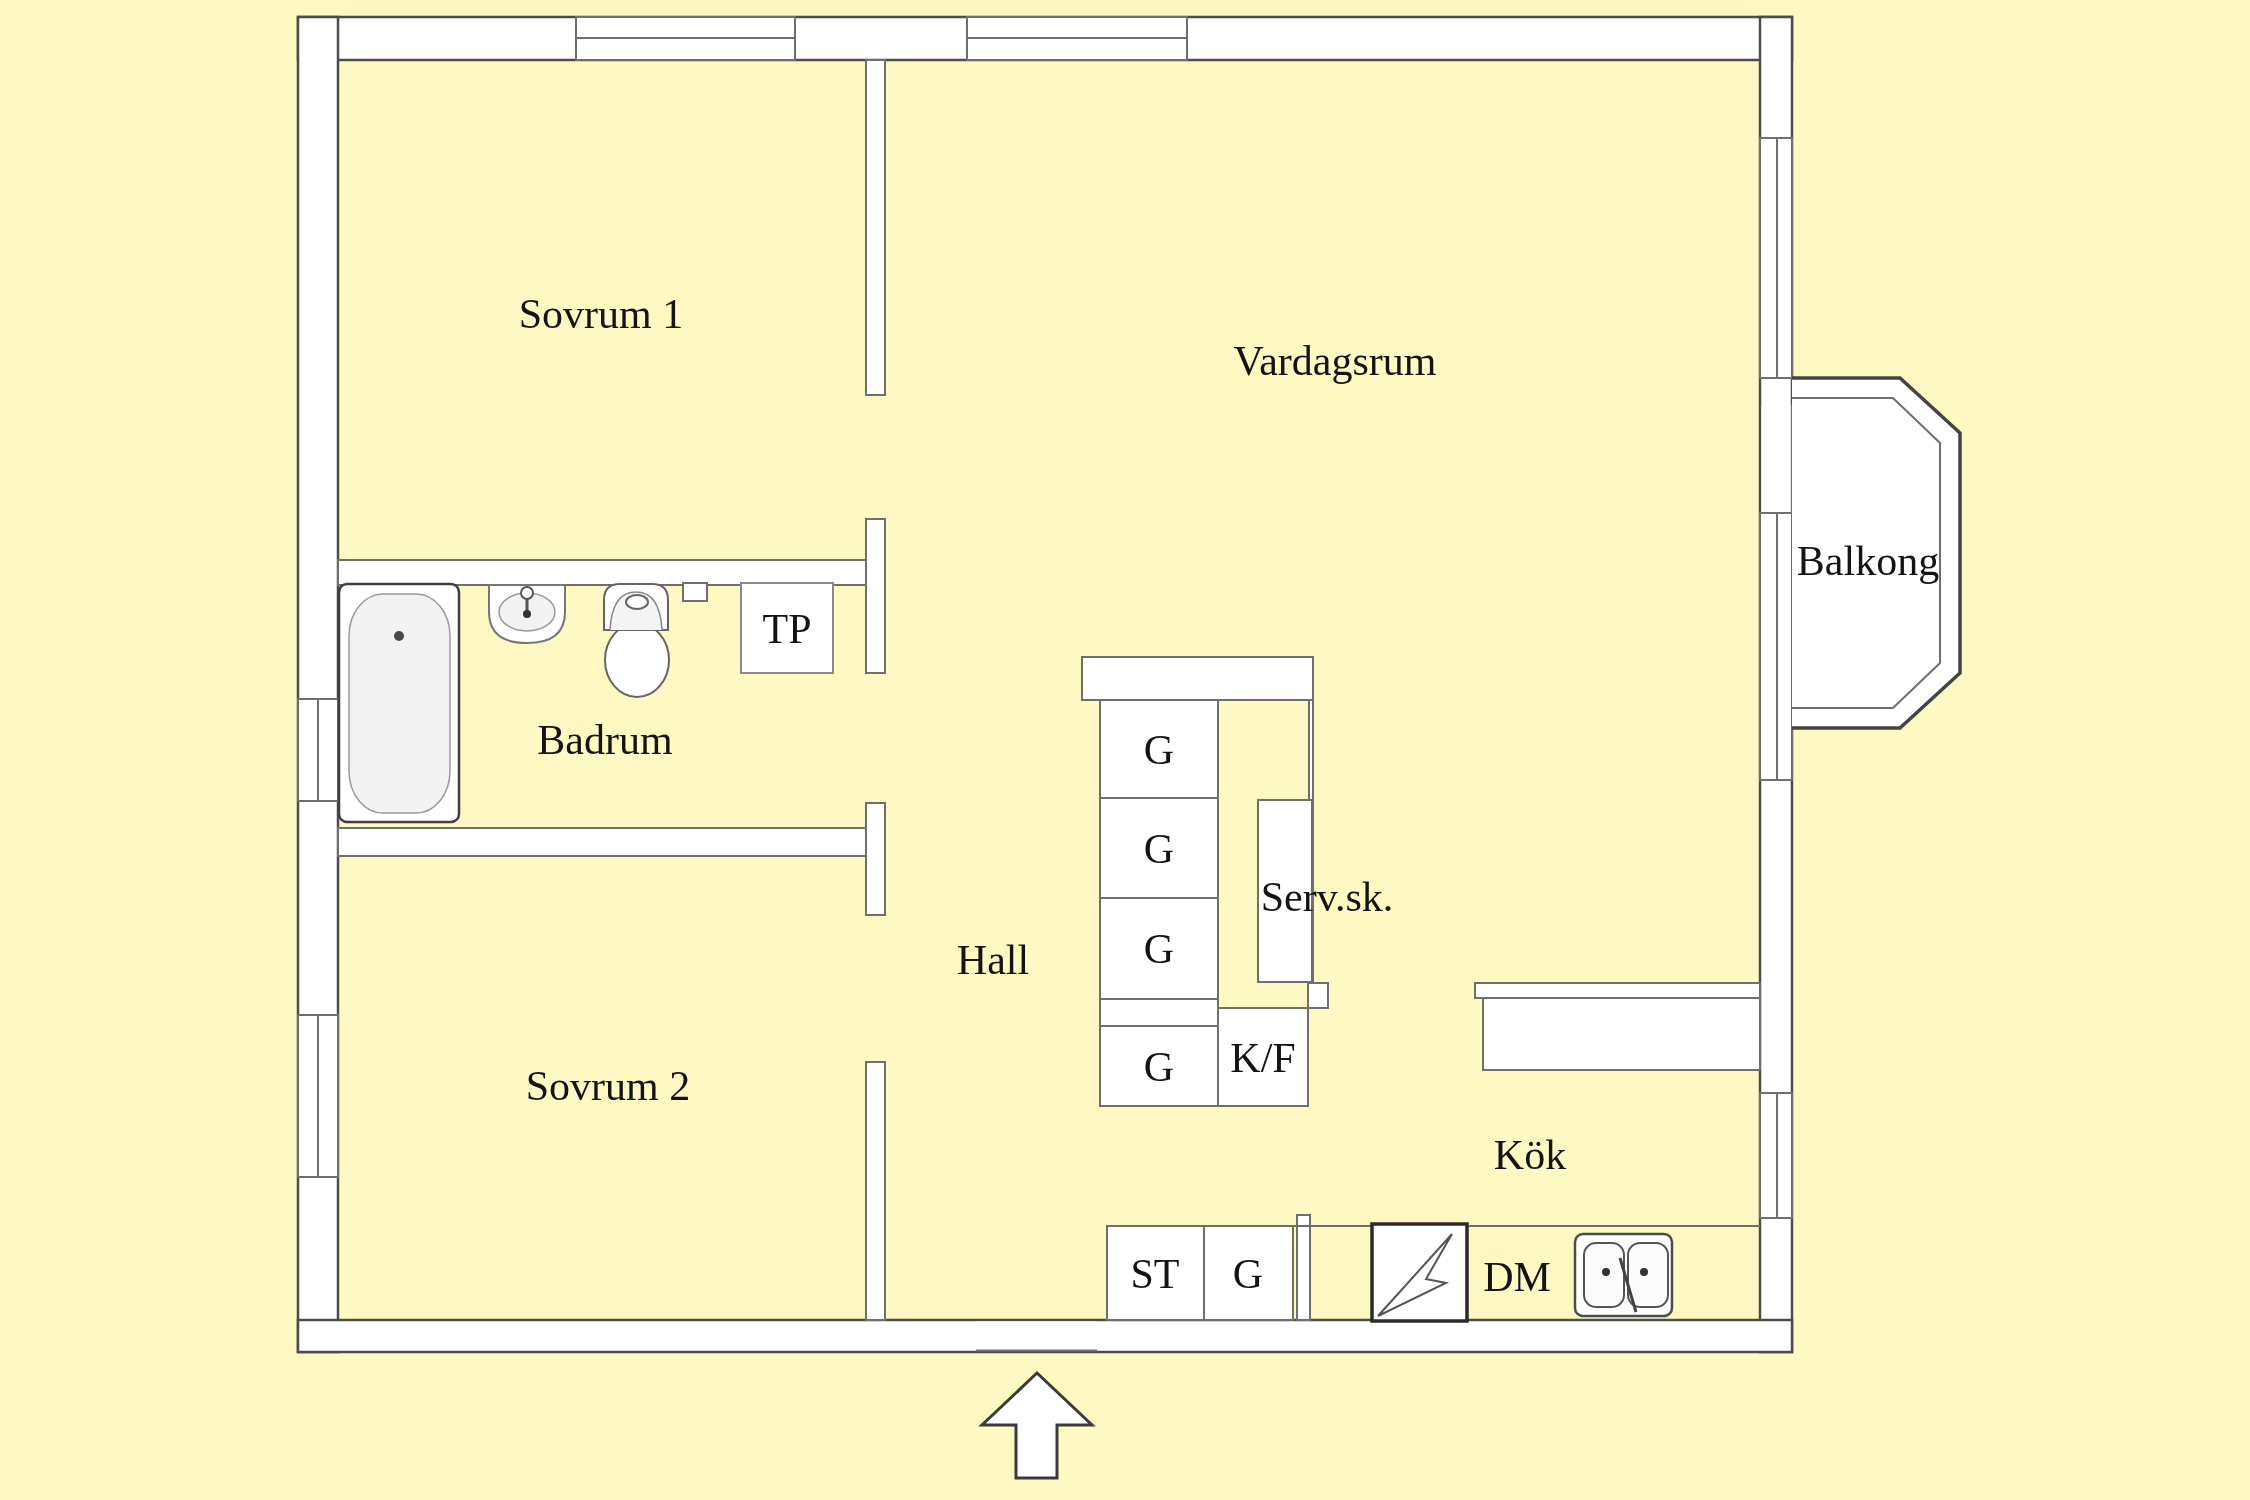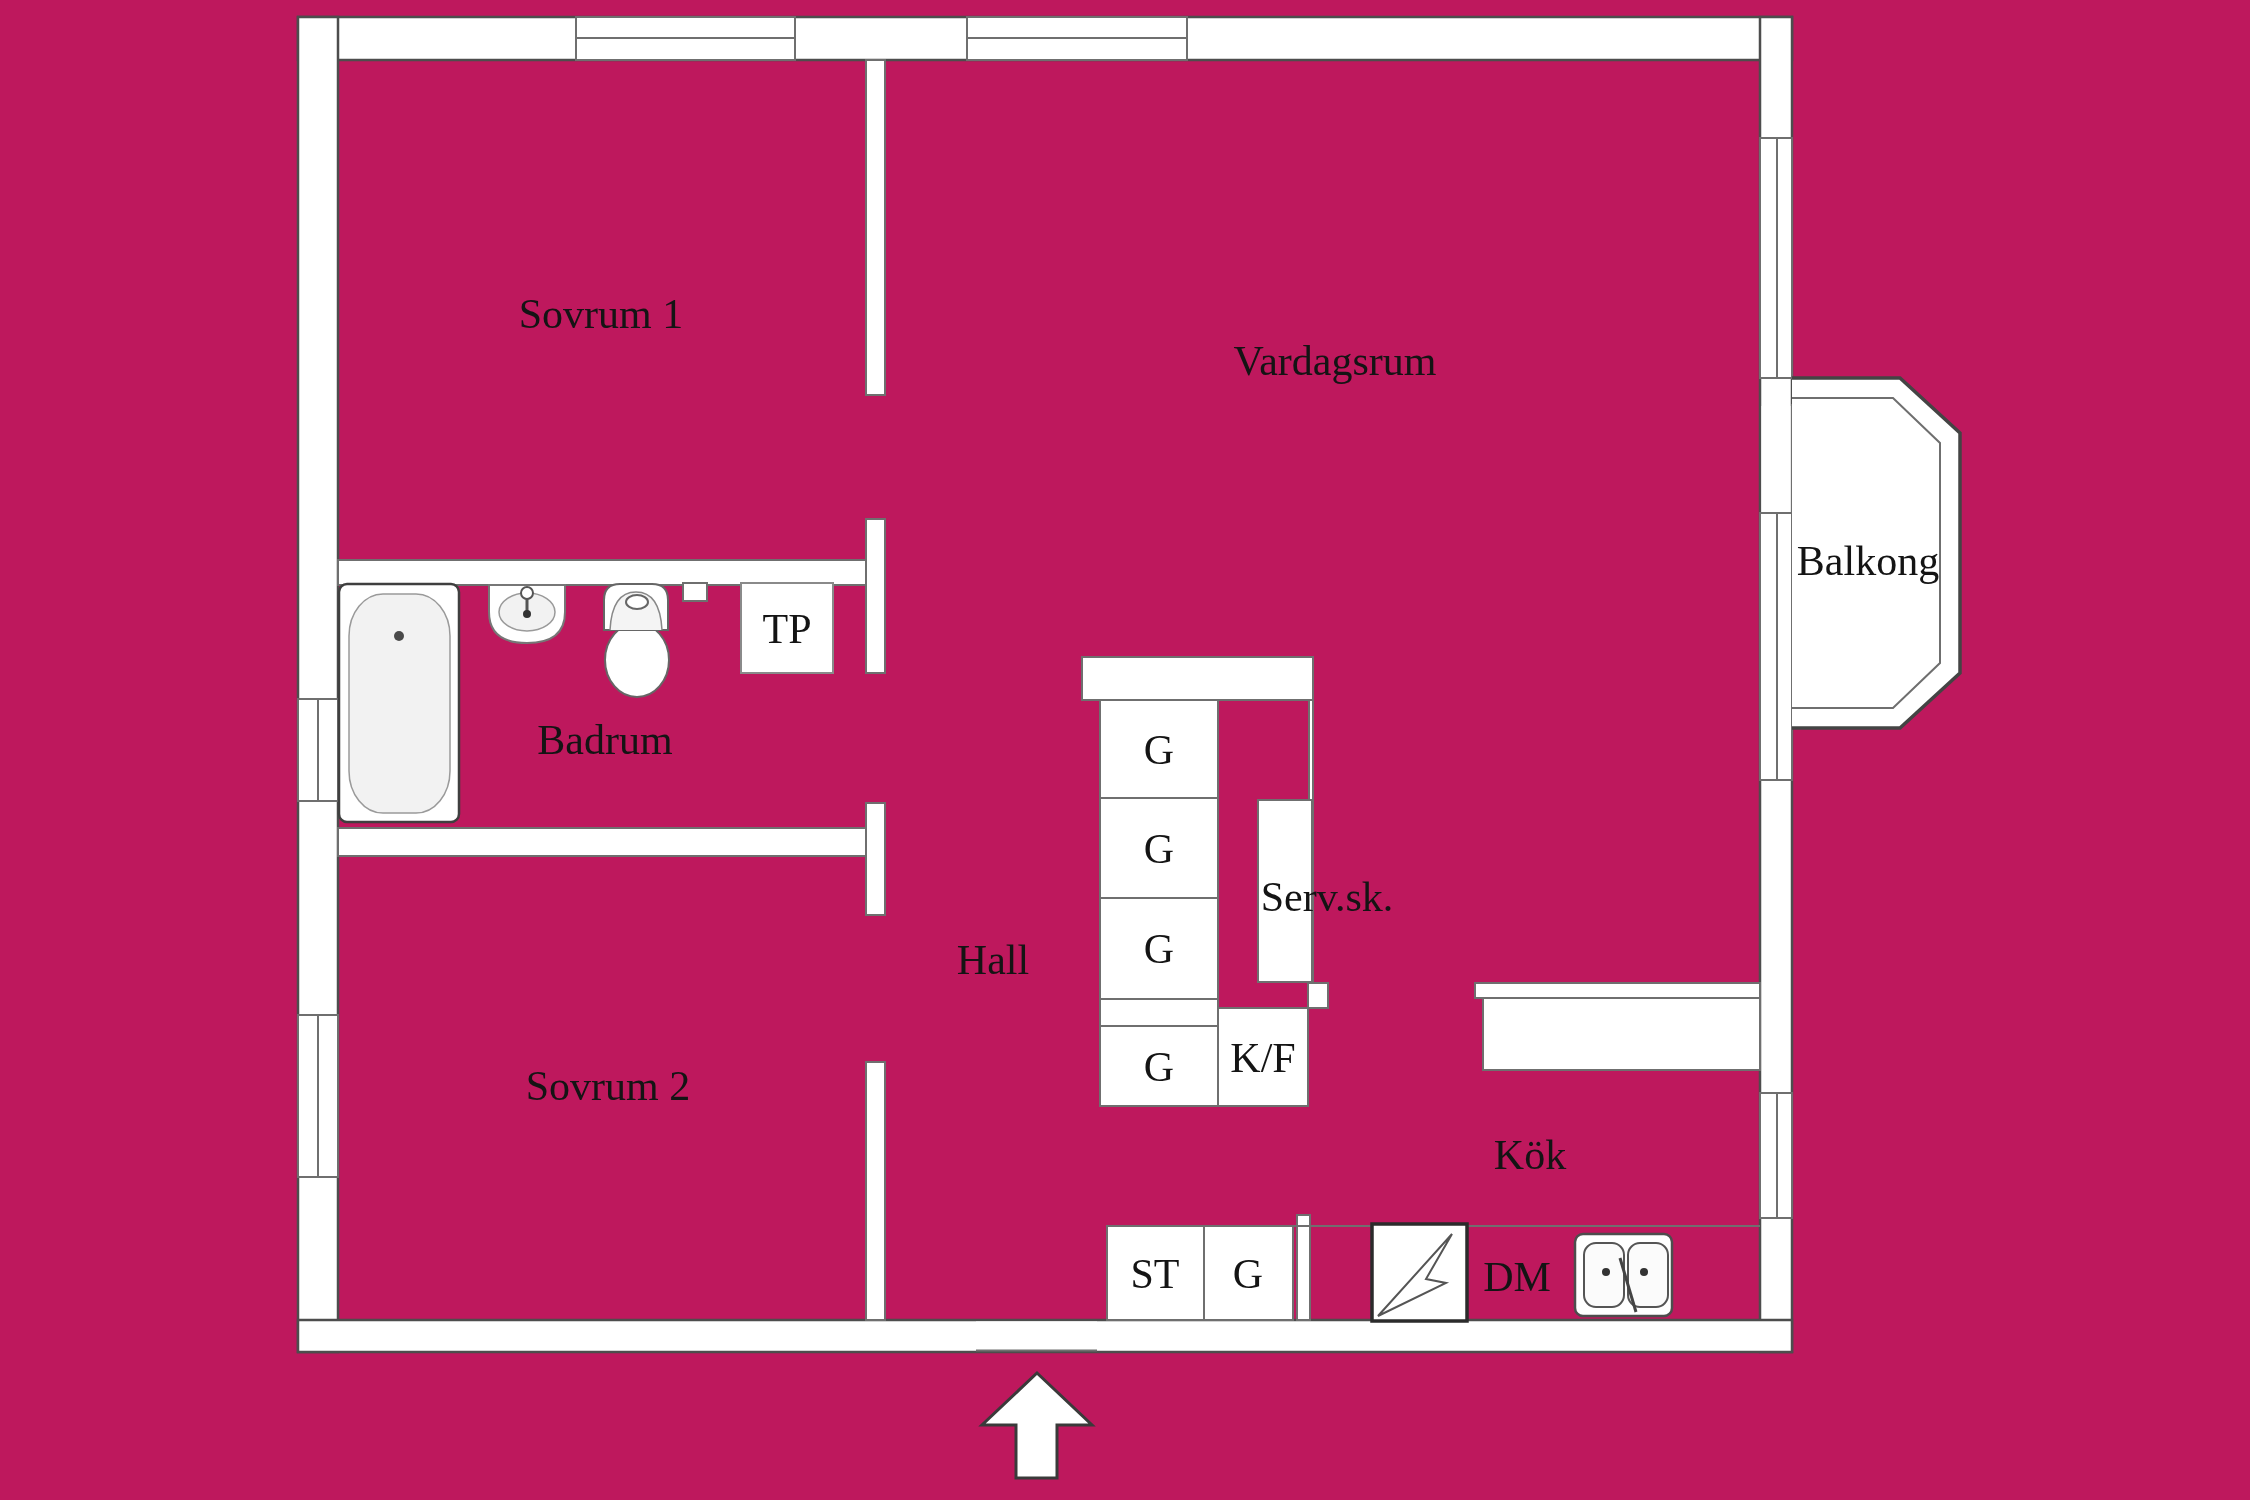--- a/index.html
+++ b/index.html
@@ -1,16 +1,16 @@
 <!DOCTYPE html>
 <html><head>
 <meta charset="utf-8">
 <style>
   html,body{margin:0;padding:0;background:#ffffff;}
-  .stage{position:relative;width:2250px;height:1500px;background:#be185d;overflow:hidden;}
+  .stage{position:relative;width:2250px;height:1500px;background:#fef9c3;overflow:hidden;}
   svg{display:block;}
   text{font-family:"Liberation Serif","DejaVu Serif",serif;fill:#141414;}
   .room-label{font-size:42px;}
   .small-label{font-size:42px;}
   .wall{fill:#ffffff;stroke:#6f6f6f;stroke-width:2;}
   .outer{fill:#ffffff;stroke:#4d4d4d;stroke-width:2.5;}
   .win{fill:#ffffff;stroke:#6f6f6f;stroke-width:2;}
   .winline{stroke:#6f6f6f;stroke-width:2;fill:none;}
   .erase{fill:#ffffff;stroke:none;}
   .fixture{fill:#ffffff;stroke:#777777;stroke-width:2;}

